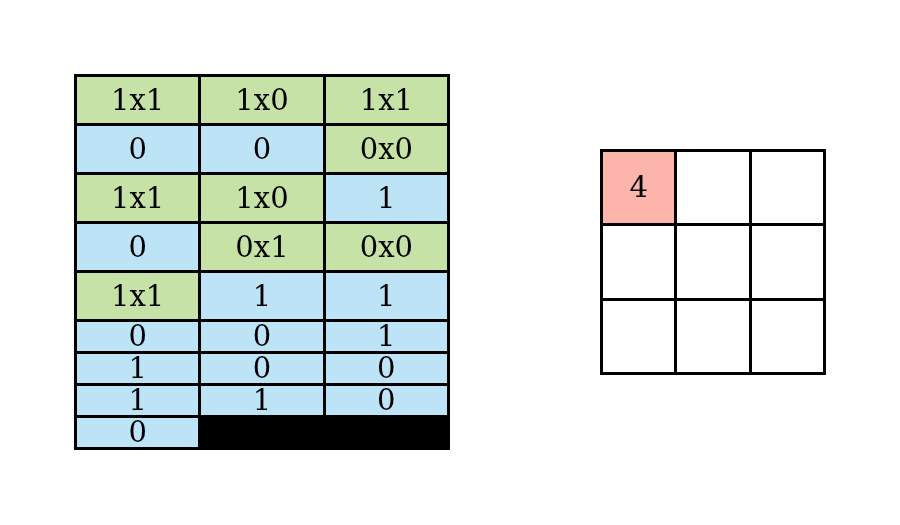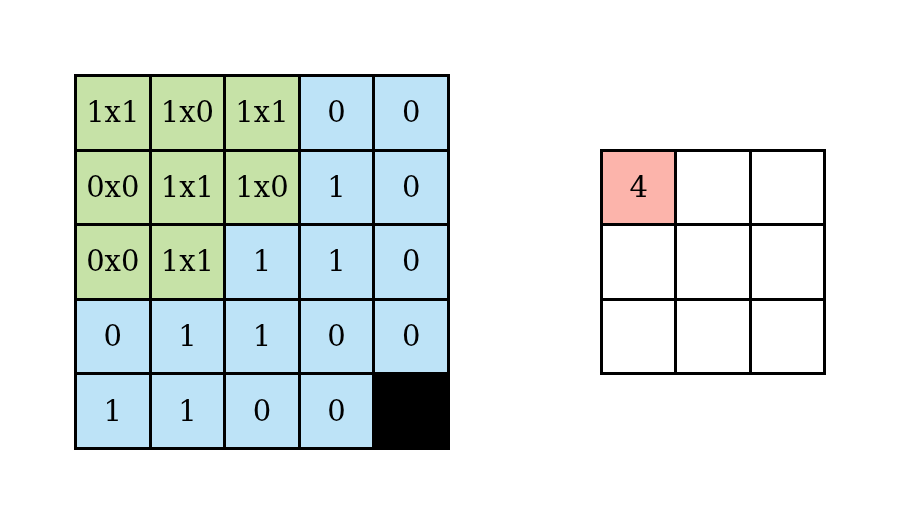--- a/index.html
+++ b/index.html
@@ -45,21 +45,21 @@
     line-height: 1;
     user-select: none;
   }
 
   
   #input-matrix {
     left: 74px;
     top: 74px;
     width: 376px;
     height: 376px;
-    grid-template-columns: repeat(5, 1fr);
+    grid-template-columns: repeat(3, 1fr);
     grid-template-rows: repeat(5, 1fr);
   }
   #input-matrix .cell {
     font-size: 29px;
   }
   #input-matrix .cell.fill-blue  { background: #bde3f7; }
   #input-matrix .cell.fill-green { background: #c6e2a7; }
 
   
   #output-matrix {
@@ -85,20 +85,21 @@
       <div class="cell fill-green">1x1</div>
       <div class="cell fill-green">1x0</div>
       <div class="cell fill-green">1x1</div>
       <div class="cell fill-blue">0</div>
       <div class="cell fill-blue">0</div>
       <div class="cell fill-green">0x0</div>
       <div class="cell fill-green">1x1</div>
       <div class="cell fill-green">1x0</div>
       <div class="cell fill-blue">1</div>
       <div class="cell fill-blue">0</div>
+      <div class="cell fill-green">0x1</div>
       <div class="cell fill-green">0x0</div>
       <div class="cell fill-green">1x1</div>
       <div class="cell fill-blue">1</div>
       <div class="cell fill-blue">1</div>
       <div class="cell fill-blue">0</div>
       <div class="cell fill-blue">0</div>
       <div class="cell fill-blue">1</div>
       <div class="cell fill-blue">1</div>
       <div class="cell fill-blue">0</div>
       <div class="cell fill-blue">0</div>

